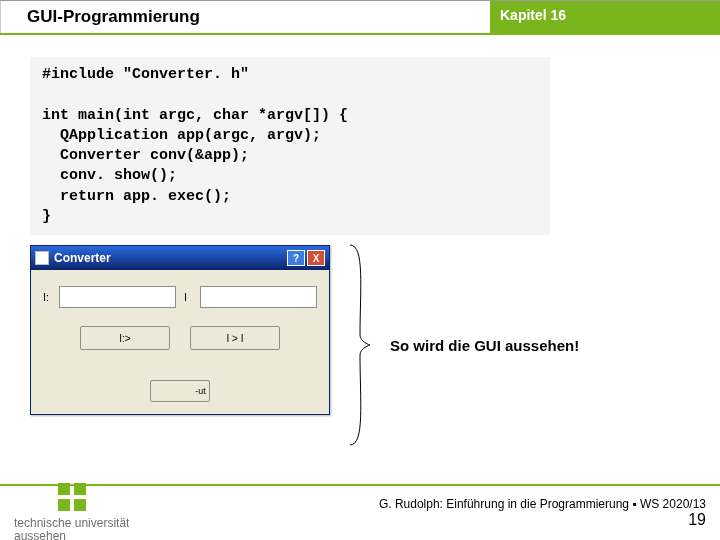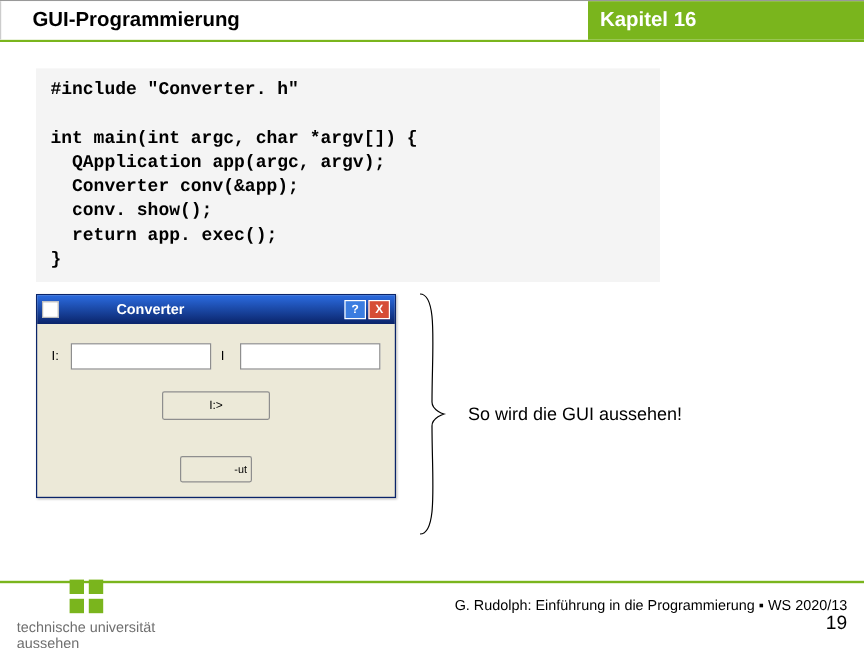--- a/index.html
+++ b/index.html
@@ -24,21 +24,21 @@
     font-size: 17px;
     color: #000;
     border-left: 1px solid #ccc;
   }
   .header-right {
     flex: 1;
     background: #7ab51d;
     color: #fff;
     padding: 6px 10px;
     font-weight: bold;
-    font-size: 17px;
+    font-size: 14px;
   }
   .code-block {
     margin: 22px 30px 10px 30px;
     background: #f4f4f4;
     padding: 8px 12px;
     font-family: "Courier New", monospace;
     font-size: 15px;
     font-weight: bold;
     line-height: 1.35;
     width: 520px;
@@ -57,21 +57,20 @@
     border: 1px solid #0a246a;
     background: #ece9d8;
     box-shadow: 1px 1px 2px rgba(0,0,0,0.3);
   }
   .titlebar {
     height: 24px;
     background: linear-gradient(to bottom, #2b6bdf 0%, #0a246a 100%);
     display: flex;
     align-items: center;
     padding: 0 4px;
-    gap: 43px;
   }
   .title-icon {
     width: 14px;
     height: 14px;
     background: #fff;
     margin-right: 5px;
     border: 1px solid #bbb;
   }
   .title-text {
     color: #fff;
@@ -145,21 +144,21 @@
   }
   .brace {
     position: absolute;
     left: 310px;
     top: -5px;
   }
   .caption {
     position: absolute;
     left: 360px;
     top: 92px;
-    font-weight: normal;
+    font-weight: bold;
     font-size: 15px;
   }
   .footer {
     position: absolute;
     left: 0;
     right: 0;
     bottom: 0;
     height: 56px;
     border-top: 2px solid #7ab51d;
     display: flex;
@@ -232,20 +231,21 @@
     </div>
     <div class="win-body">
       <div class="row1">
         <span class="lbl">I:</span>
         <div class="inputbox"></div>
         <span class="lbl">I</span>
         <div class="inputbox"></div>
       </div>
       <div class="row2">
         <div class="win-btn">I:&gt;</div>
+        <div class="win-btn">I &gt; I</div>
       </div>
       <div class="row3">
         <div class="quit-btn">-ut</div>
       </div>
     </div>
   </div>
 
   <svg class="brace" width="40" height="210" viewBox="0 0 40 210">
     <path d="M 10 5 C 25 5 20 50 20 95 C 20 102 30 105 30 105 C 30 105 20 108 20 115 C 20 160 25 205 10 205" stroke="#000" fill="none" stroke-width="1"></path>
   </svg>

